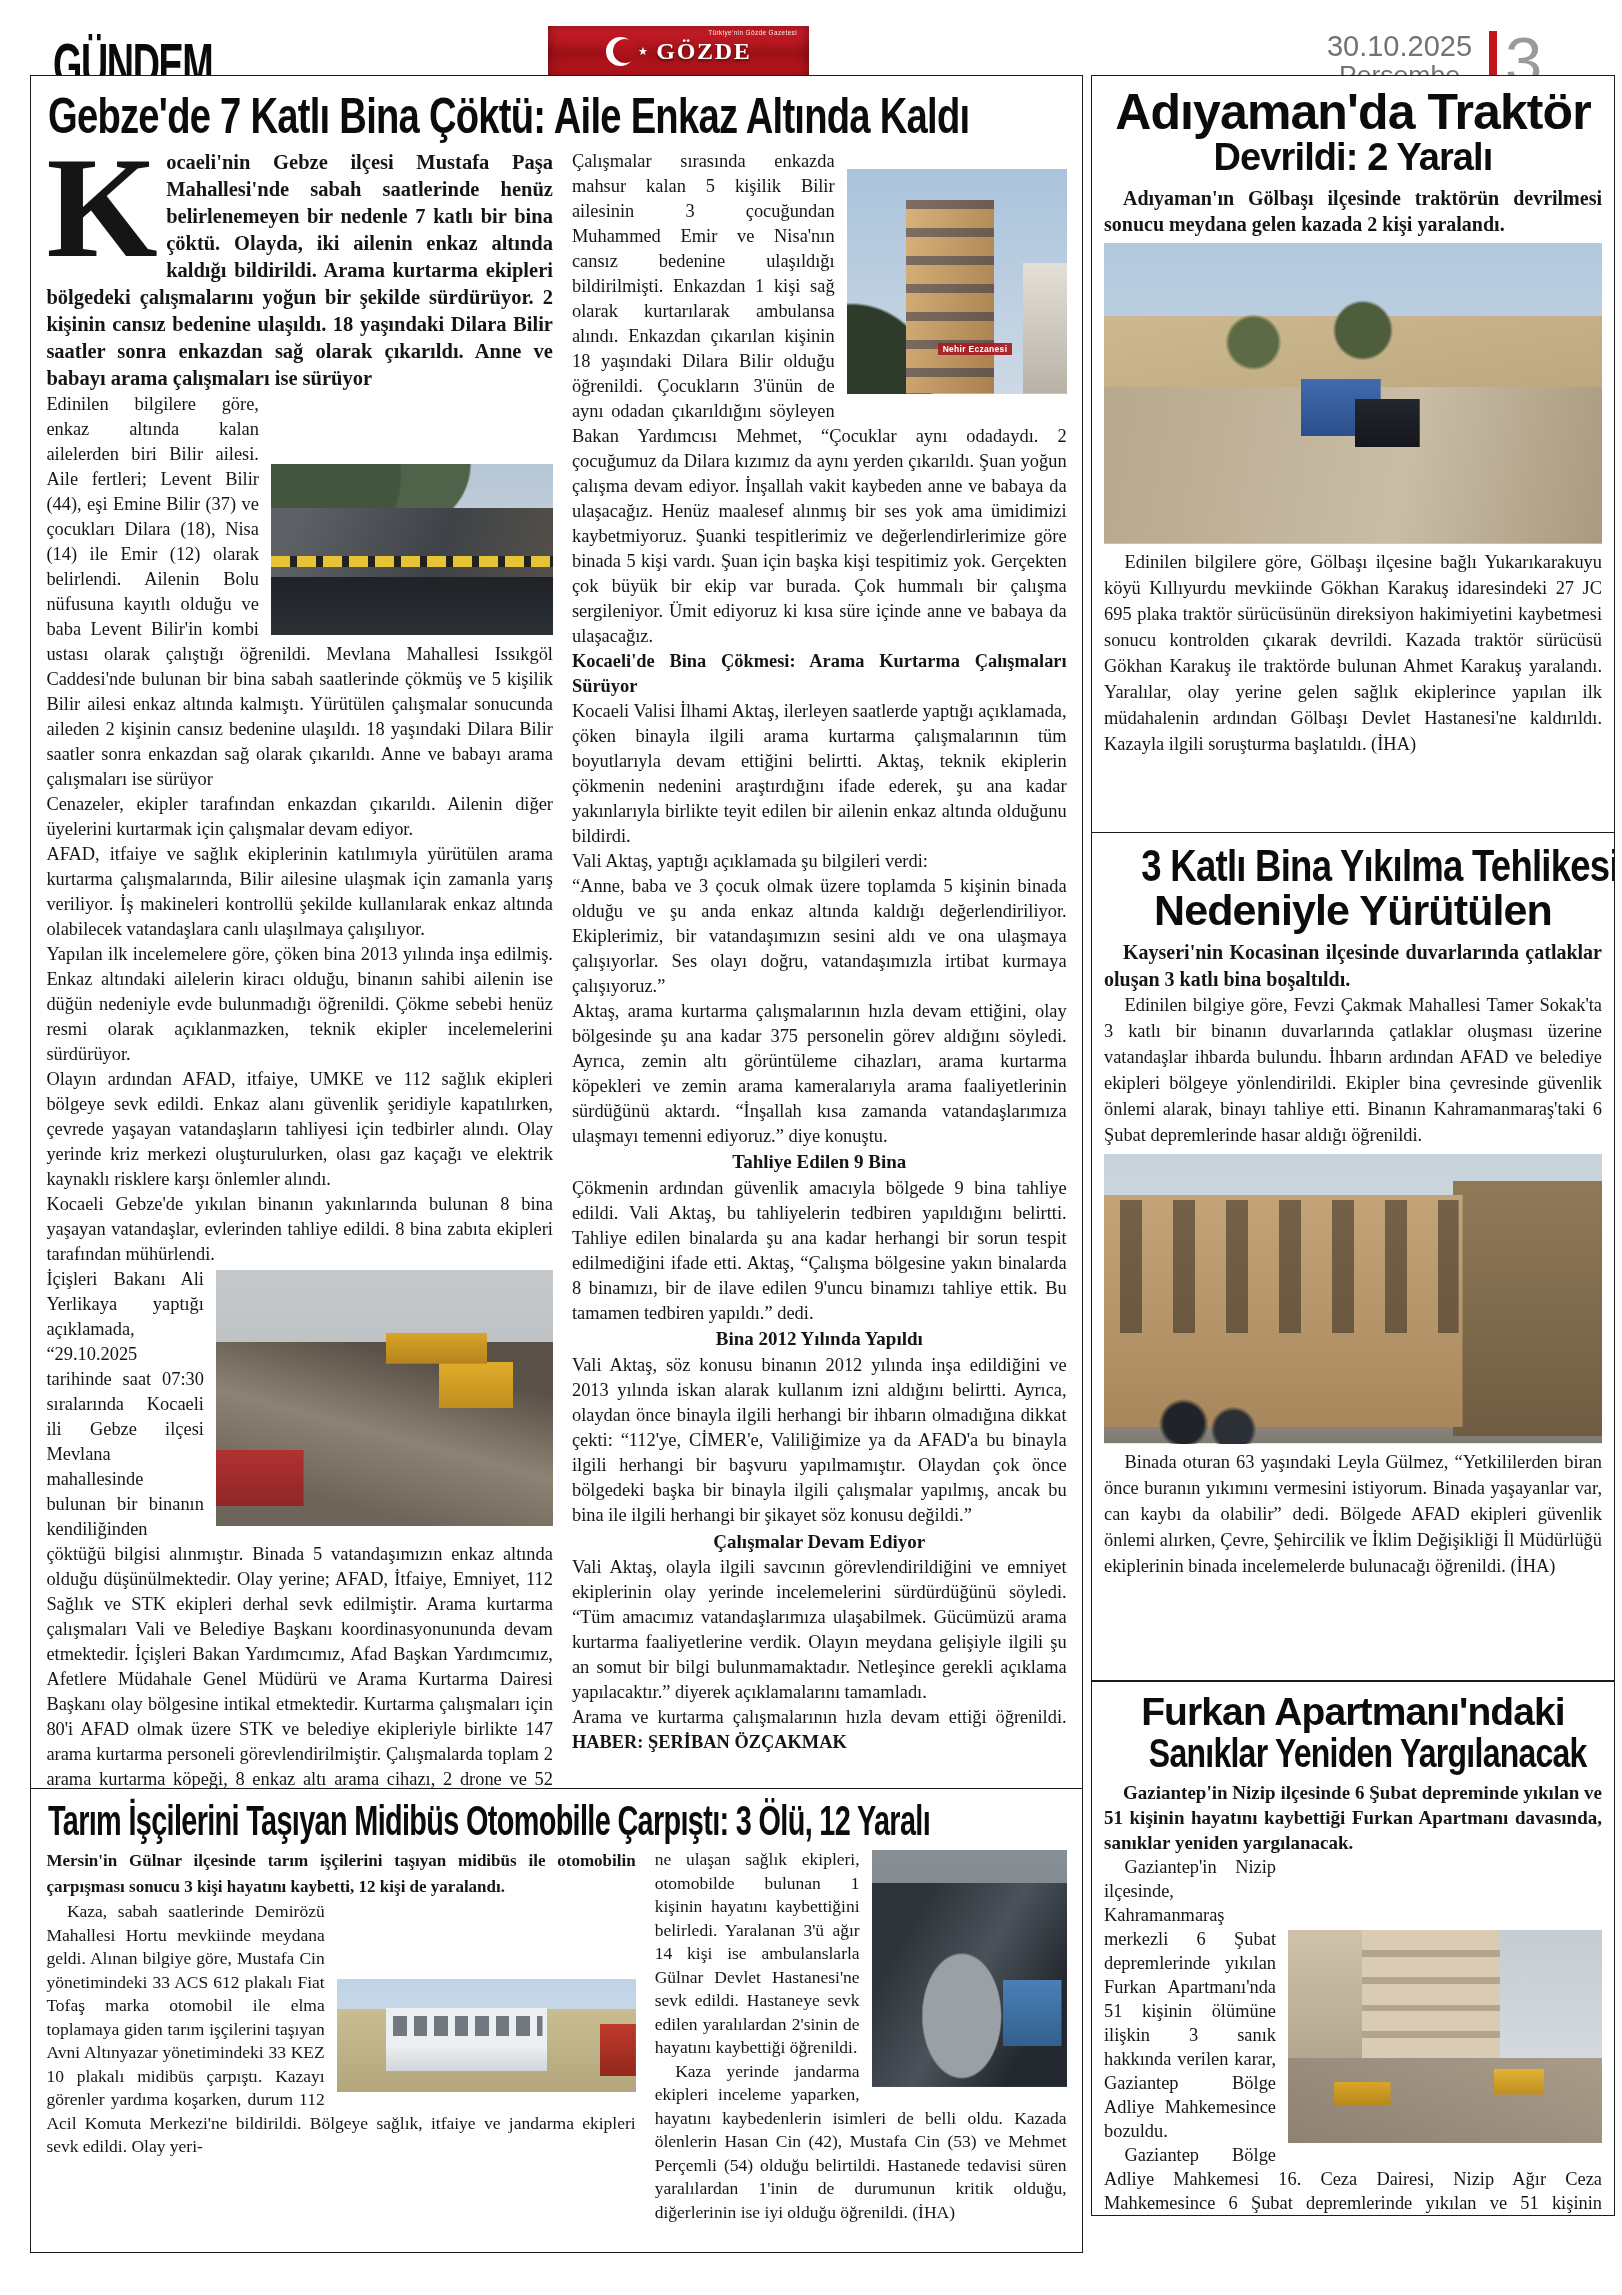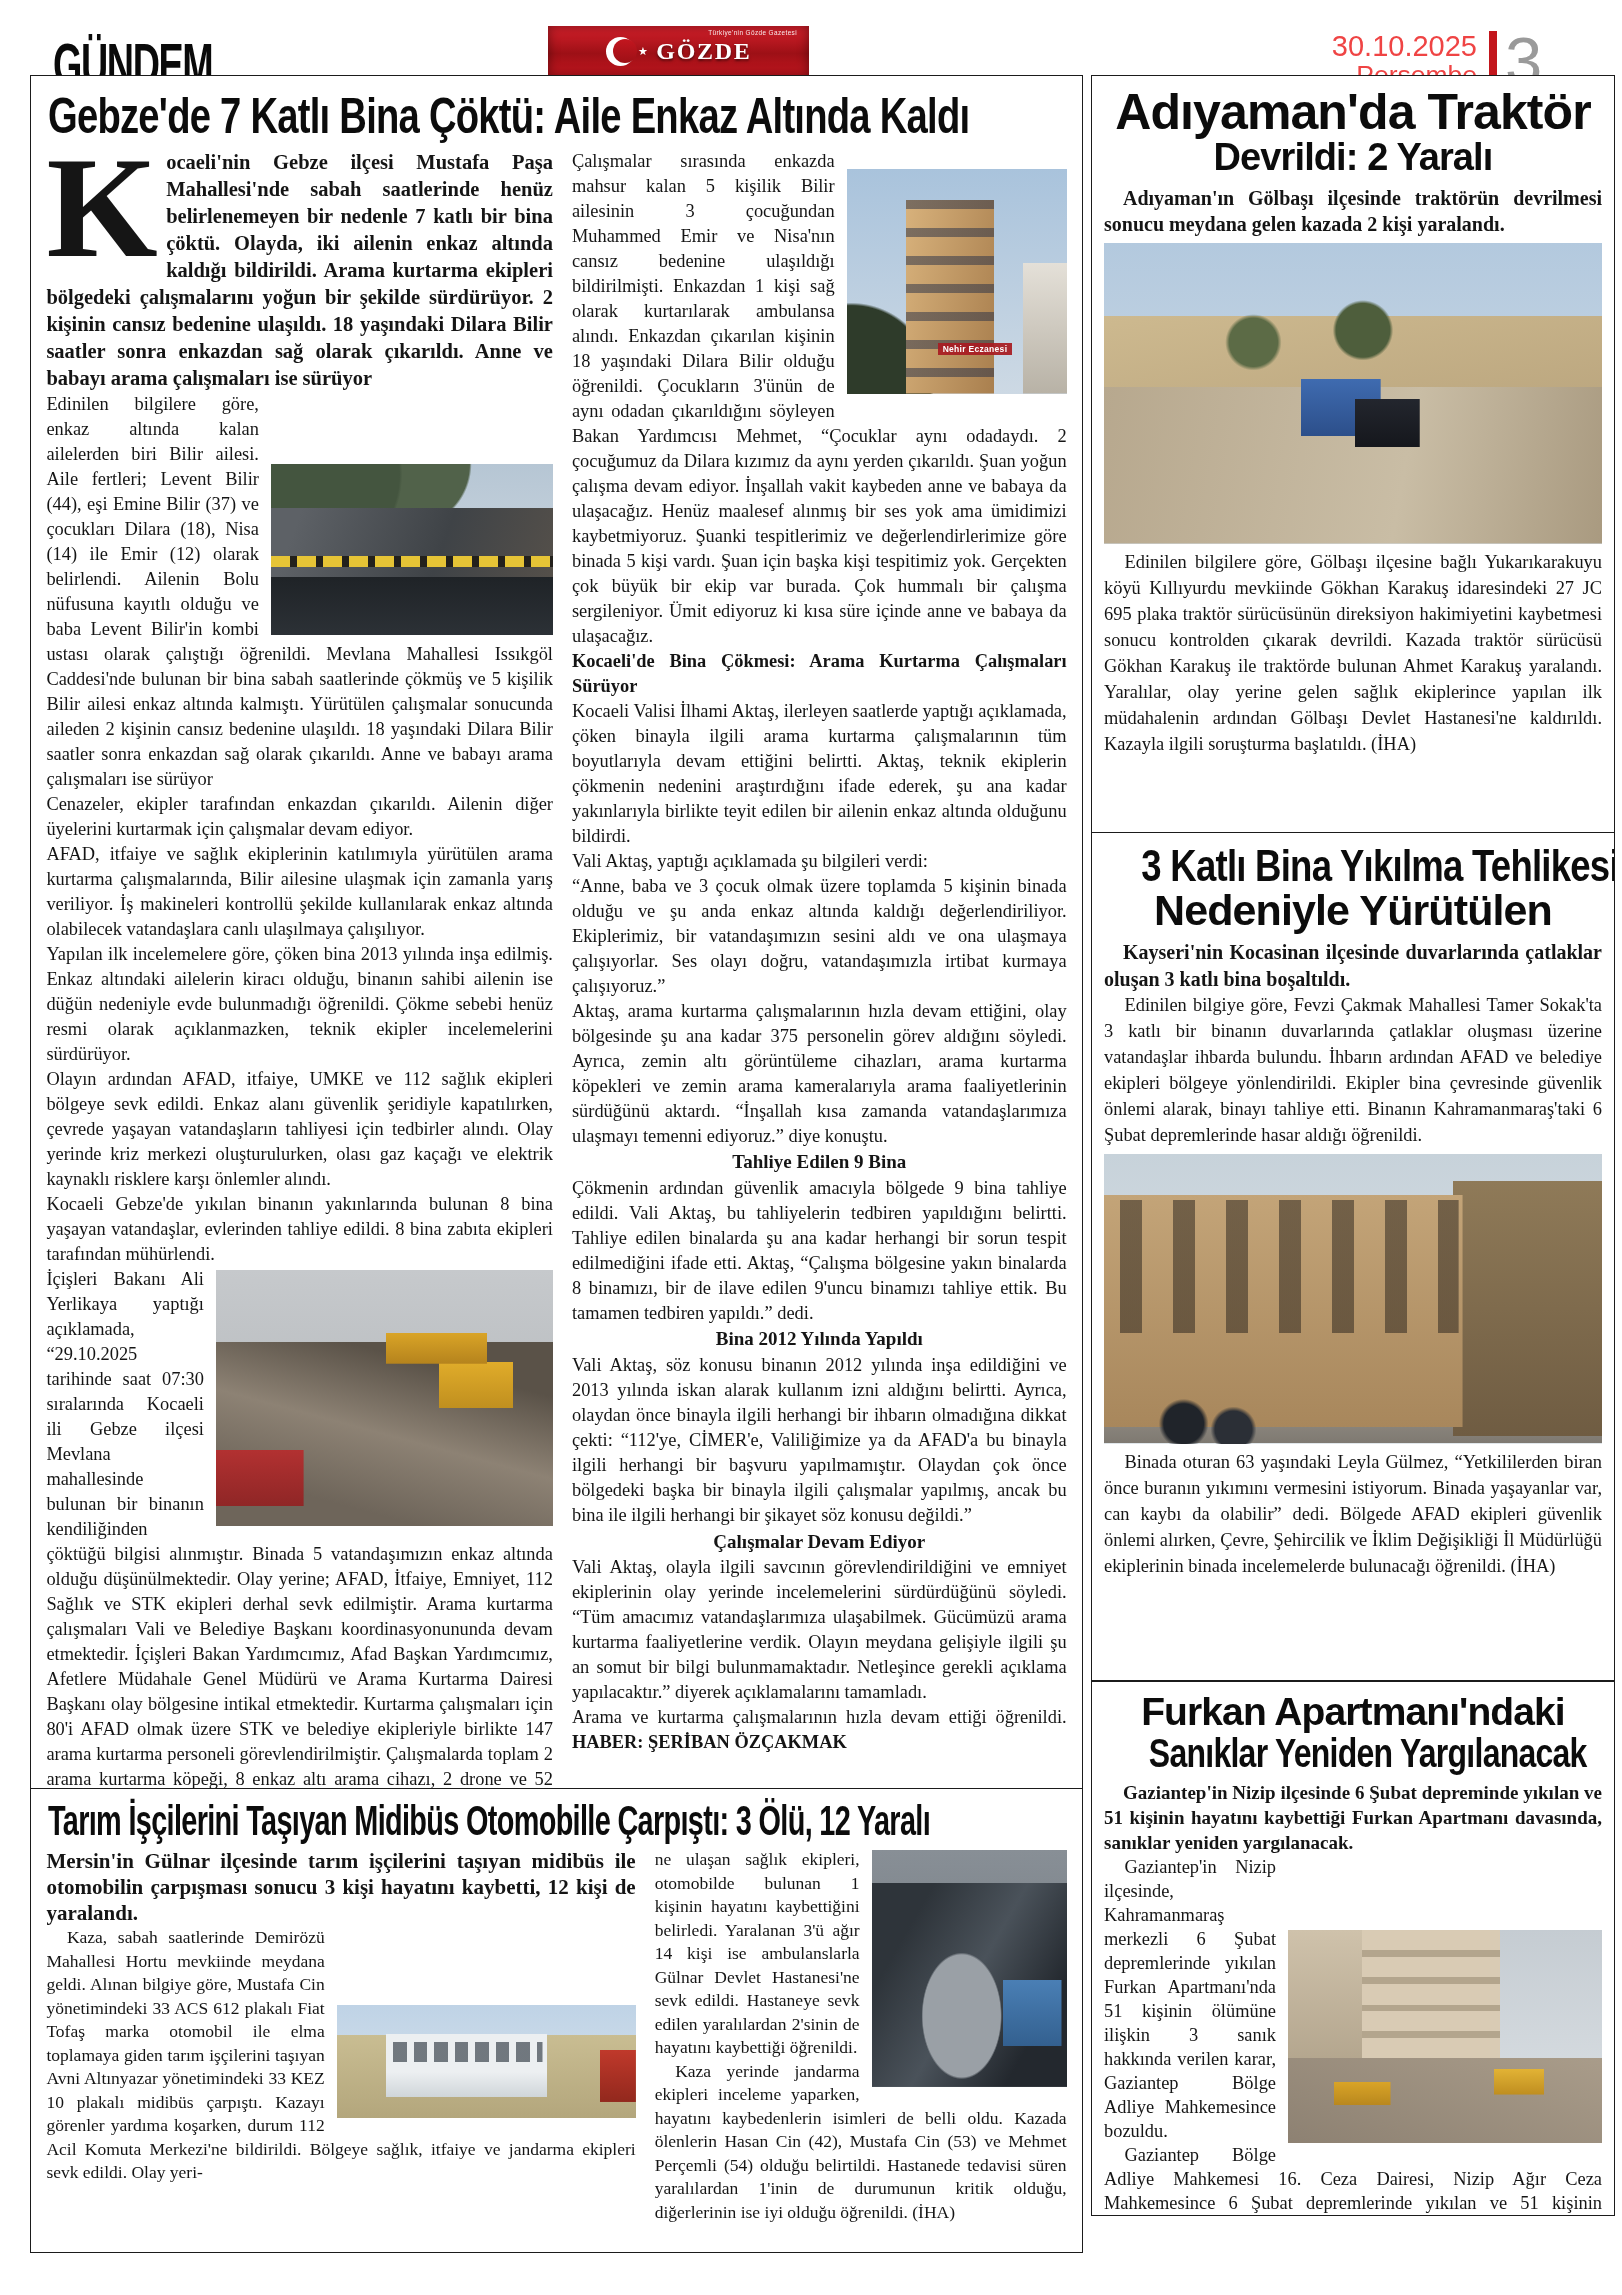--- a/index.html
+++ b/index.html
@@ -12,21 +12,21 @@
   #logo{left:548px;top:26px;width:261px;height:50px;background:linear-gradient(180deg,#d6202b,#9d1016 55%,#c3161f);
     display:flex;align-items:center;justify-content:center;gap:8.5px;box-shadow:inset 0 0 12px rgba(0,0,0,.45)}
   #logo .moon{position:relative;width:29px;height:29px;flex:0 0 auto}
   #logo .moon::before{content:"";position:absolute;inset:0;border-radius:50%;background:#fff}
   #logo .moon::after{content:"";position:absolute;left:7.7px;top:2.6px;width:24px;height:24px;border-radius:50%;
     background:linear-gradient(180deg,#c3161f,#9d1016)}
   #logo .star{color:#fff;font-size:11px;margin-left:-5.1px;flex:0 0 auto}
   #logo .ttl{color:#fff;font-family:"Liberation Serif",serif;font-weight:700;font-size:24px;
     letter-spacing:1.7px;text-shadow:0 1.7px 2.6px rgba(0,0,0,.5)}
   #logo .tag{position:absolute;top:3.4px;right:12px;color:#fff;font:400 6.4px "Liberation Sans",sans-serif;letter-spacing:0.4px;opacity:.9}
-  #dateblk{left:1322px;top:32px;width:155px;text-align:right;color:#ef4444;
+  #dateblk{left:1322px;top:32px;width:155px;text-align:center;color:#737373;
     font-family:"Liberation Sans",sans-serif;line-height:1.02}
   #dateblk .d1{font-size:29px}
   #dateblk .d2{font-size:26.5px}
   #redbar{left:1489px;top:31px;width:7.7px;height:65px;background:#c3161c}
   #pageno{left:1505px;top:22px;font-family:"Liberation Sans",sans-serif;font-weight:400;
     font-size:67px;color:#9a9a9a}
   
   .box{position:absolute;border:1.7px solid #1b1b1b;background:#fff;overflow:hidden}
   #mainbox{left:30px;top:75px;width:1053px;height:1797px;padding:6.8px 15.4px}
   #boxA{left:1091px;top:75px;width:524px;height:940px;padding:5.1px 12px}
@@ -218,21 +218,21 @@
     <span>Bölge Adliye Mahkemesince bozuldu.</span>
   </p>
   <p class="sm ind" style="line-height:24px">Gaziantep Bölge Adliye Mahkemesi 16. Ceza Dairesi, Nizip Ağır Ceza Mahkemesince 6 Şubat depremlerinde yıkılan ve 51 kişinin hayatını kaybettiği Furkan Apartmanı davasında 3 sanık hakkında verilen kararı inceledi. Nizip Cumhuriyet Başsavcılığı ile tarafların itirazı üzerine yapılan değerlendirme sonucunda daire, yerel mahkeme kararını bozdu.</p>
 
 </div>
 
 <div class="box" id="botbox">
   <div class="hl nowrap" style="font-size:39px;transform:scale(.74,1.08);transform-origin:left top;margin:3.4px 0 6.8px 1.7px">Tarım İşçilerini Taşıyan Midibüs Otomobille Çarpıştı: 3 Ölü, 12 Yaralı</div>
   <div id="botcols">
     <div id="botL">
-      <p class="lead" style="font-size:21px;line-height:26px">Mersin'in Gülnar ilçesinde tarım işçilerini taşıyan midibüs ile otomobilin çarpışması sonucu 3 kişi hayatını kaybetti, 12 kişi de yaralandı.</p>
+      <p class="lead" style="font-size:17px;line-height:26px">Mersin'in Gülnar ilçesinde tarım işçilerini taşıyan midibüs ile otomobilin çarpışması sonucu 3 kişi hayatını kaybetti, 12 kişi de yaralandı.</p>
       <p class="sm ind" style="font-size:17.5px;line-height:23.5px">
         <span class="ph ph-midibus"></span>
         <span>Kaza, sabah saatlerinde Demirözü Mahallesi Hortu mevkiinde meydana geldi. Alınan bilgiye</span>
         <span>göre, Mustafa Cin yönetimindeki 33 ACS 612 plakalı Fiat Tofaş marka otomobil ile elma toplamaya giden tarım işçilerini taşıyan Avni Altınyazar yönetimindeki 33 KEZ 10 plakalı midibüs çarpıştı. Kazayı görenler yardıma koşarken, durum 112 Acil Komuta Merkezi'ne bildirildi. Bölgeye sağlık, itfaiye ve jandarma ekipleri sevk edildi. Olay yeri-</span>
       </p>
     </div>
     <div id="botR">
       <p class="sm" style="font-size:17.5px;line-height:23.5px">
         <span class="ph ph-crashcar"></span>
         <span>ne ulaşan sağlık ekipleri, otomobilde bulunan 1 kişinin hayatını kaybettiğini belirledi. Yaralanan 3'ü ağır 14 kişi ise ambulanslarla Gülnar Devlet Hastanesi'ne sevk edildi. Hastaneye sevk edilen yaralılardan 2'sinin de hayatını kaybettiği öğrenildi.</span>

